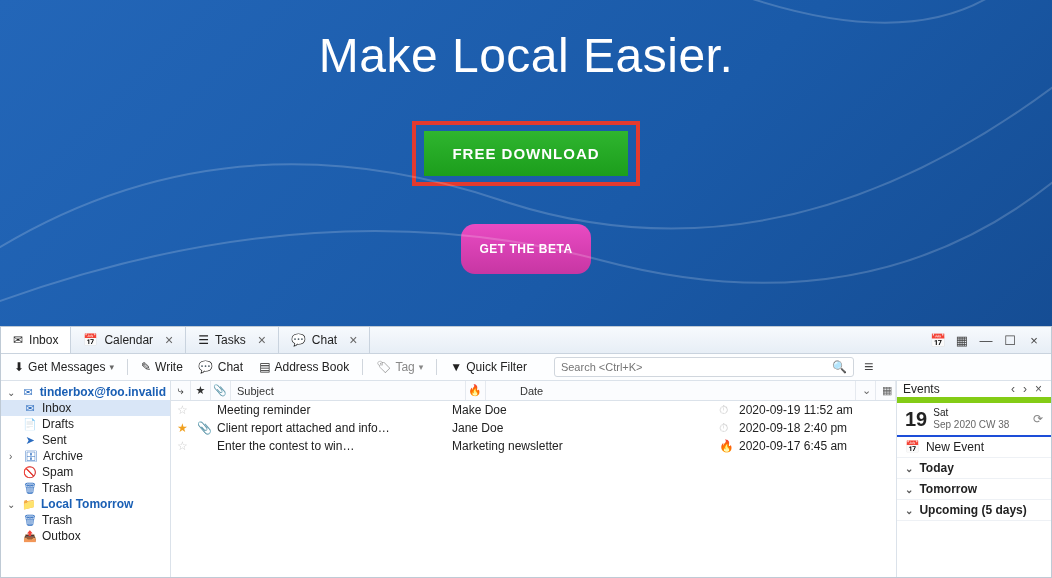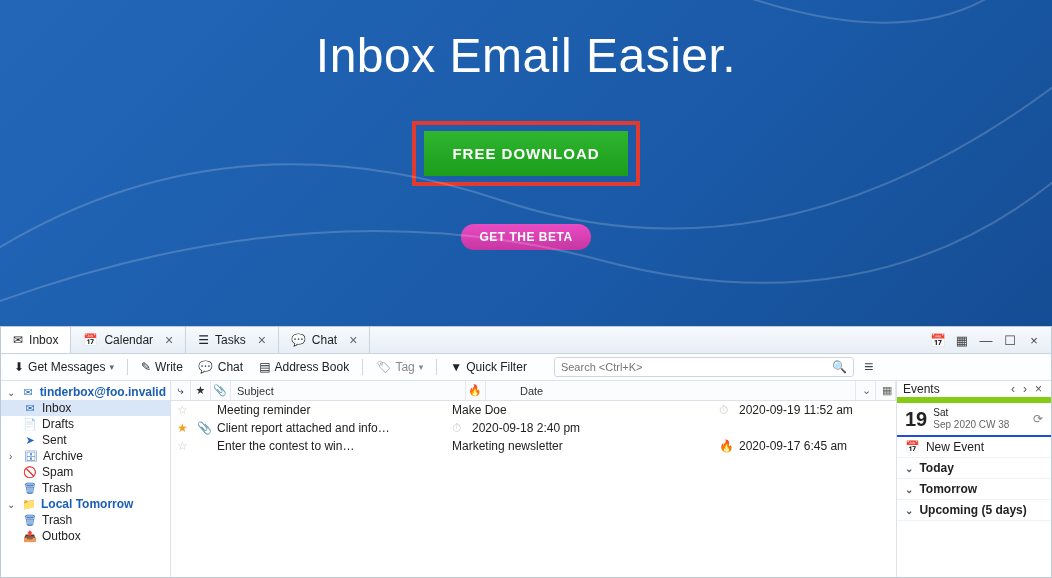--- a/index.html
+++ b/index.html
@@ -3,21 +3,21 @@
 <meta charset="utf-8">
 <style>
 * { margin:0; padding:0; box-sizing:border-box; font-family:"Segoe UI",Arial,sans-serif; }
 body { width:1052px; height:578px; overflow:hidden; background:#fff; }
 
 .hero { width:100%; height:326px; background:linear-gradient(135deg,#2366b8 0%,#1a5aa8 60%,#154d94 100%); position:relative; display:flex; flex-direction:column; align-items:center; padding-top:28px; }
 .hero svg.bg { position:absolute; inset:0; width:100%; height:100%; pointer-events:none; opacity:.18; }
 .hero h1 { color:#fff; font-size:48px; font-weight:400; letter-spacing:0.5px; margin-bottom:38px; }
 .dl-wrap { border:4px solid #e33a2f; padding:6px 8px; margin-bottom:38px; }
 .dl-btn { background:linear-gradient(#2fb52f,#1c9e1c); color:#fff; border:none; padding:14px 28px; font-size:15px; font-weight:700; letter-spacing:1px; cursor:pointer; }
-.beta-btn { background:linear-gradient(#e94bc3,#c736a3); color:#fff; border:none; border-radius:14px; padding:6px 18px; font-size:12px; font-weight:700; letter-spacing:0.5px; cursor:pointer; }
+.beta-btn { background:linear-gradient(#e94bc3,#c736a3); color:#fff; border:none; border-radius:14px; padding:18px 18px; font-size:12px; font-weight:700; letter-spacing:0.5px; cursor:pointer; }
 
 .app { width:100%; height:252px; border:1px solid #bfcad5; background:#fff; font-size:12px; color:#222; display:flex; flex-direction:column; }
 
 .tabbar { display:flex; align-items:center; height:27px; background:linear-gradient(#f7fafd,#e7eef6); border-bottom:1px solid #c9d3de; }
 .tab { display:flex; align-items:center; gap:6px; padding:0 12px; height:100%; border-right:1px solid #c9d3de; cursor:pointer; }
 .tab.active { background:#fff; }
 .tab .close { color:#666; font-size:14px; margin-left:6px; cursor:pointer; }
 .tabbar .spacer { flex:1; }
 .tabbar .winctl { display:flex; gap:2px; align-items:center; padding-right:6px; }
 .tabbar .winctl span { width:22px; text-align:center; cursor:pointer; color:#444; font-size:13px; }
@@ -76,21 +76,21 @@
 </style>
 </head>
 <body>
 
 <div class="hero">
   <svg class="bg" viewBox="0 0 1052 326">
     <path d="M-50 280 Q200 100 500 200 T1100 50" stroke="#fff" stroke-width="2" fill="none"></path>
     <path d="M-50 320 Q300 180 600 260 T1100 140" stroke="#fff" stroke-width="2" fill="none"></path>
     <path d="M700 -20 Q900 60 1000 -10" stroke="#fff" stroke-width="2" fill="none"></path>
   </svg>
-  <h1>Inbox Email Easier.</h1>
+  <h1>Make Local Easier.</h1>
   <div class="dl-wrap">
     <button class="dl-btn">FREE DOWNLOAD</button>
   </div>
   <button class="beta-btn">GET THE BETA</button>
 </div>
 
 <div class="app">
 
   <div class="tabbar">
     <div class="tab active">
@@ -223,20 +223,21 @@
         <div class="r-att"></div>
         <div class="r-sub">Meeting reminder</div>
         <div class="r-cor">Make Doe</div>
         <div class="r-fire">⏱</div>
         <div class="r-date">2020-09-19 11:52 am</div>
       </div>
       <div class="row">
         <div class="r-star on">★</div>
         <div class="r-att">📎</div>
         <div class="r-sub">Client report attached and info…</div>
+        <div class="r-cor">Jane Doe</div>
         <div class="r-fire">⏱</div>
         <div class="r-date">2020-09-18 2:40 pm</div>
       </div>
       <div class="row">
         <div class="r-star">☆</div>
         <div class="r-att"></div>
         <div class="r-sub">Enter the contest to win…</div>
         <div class="r-cor">Marketing newsletter</div>
         <div class="r-fire on">🔥</div>
         <div class="r-date">2020-09-17 6:45 am</div>

